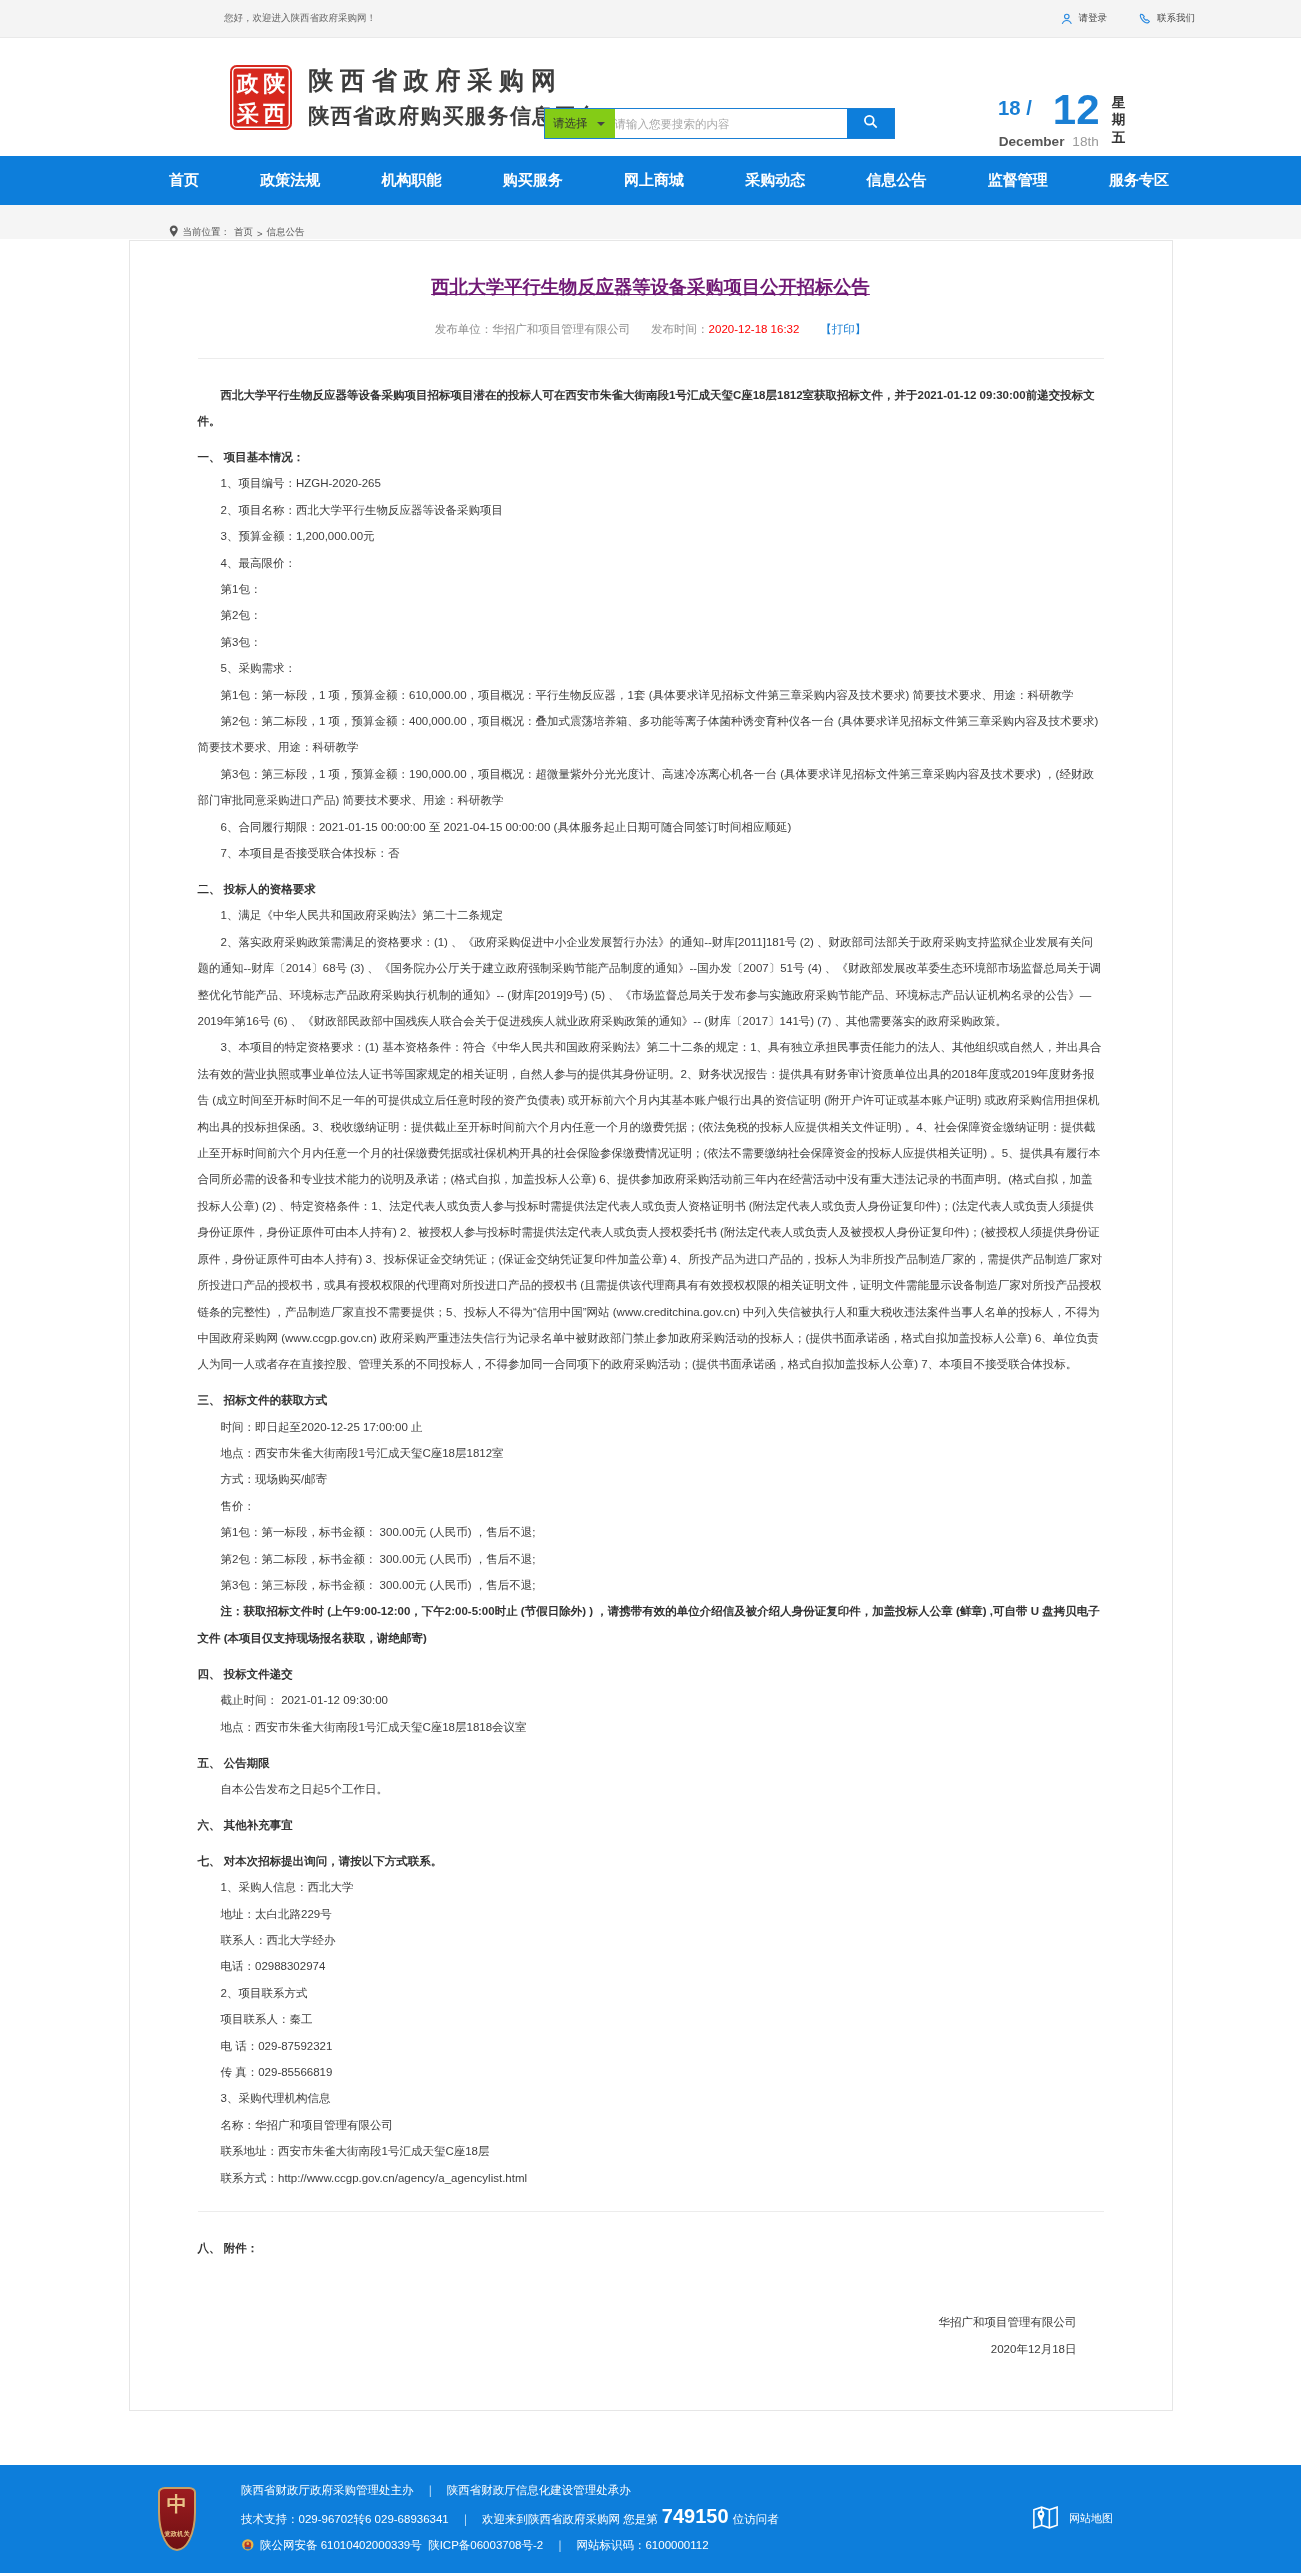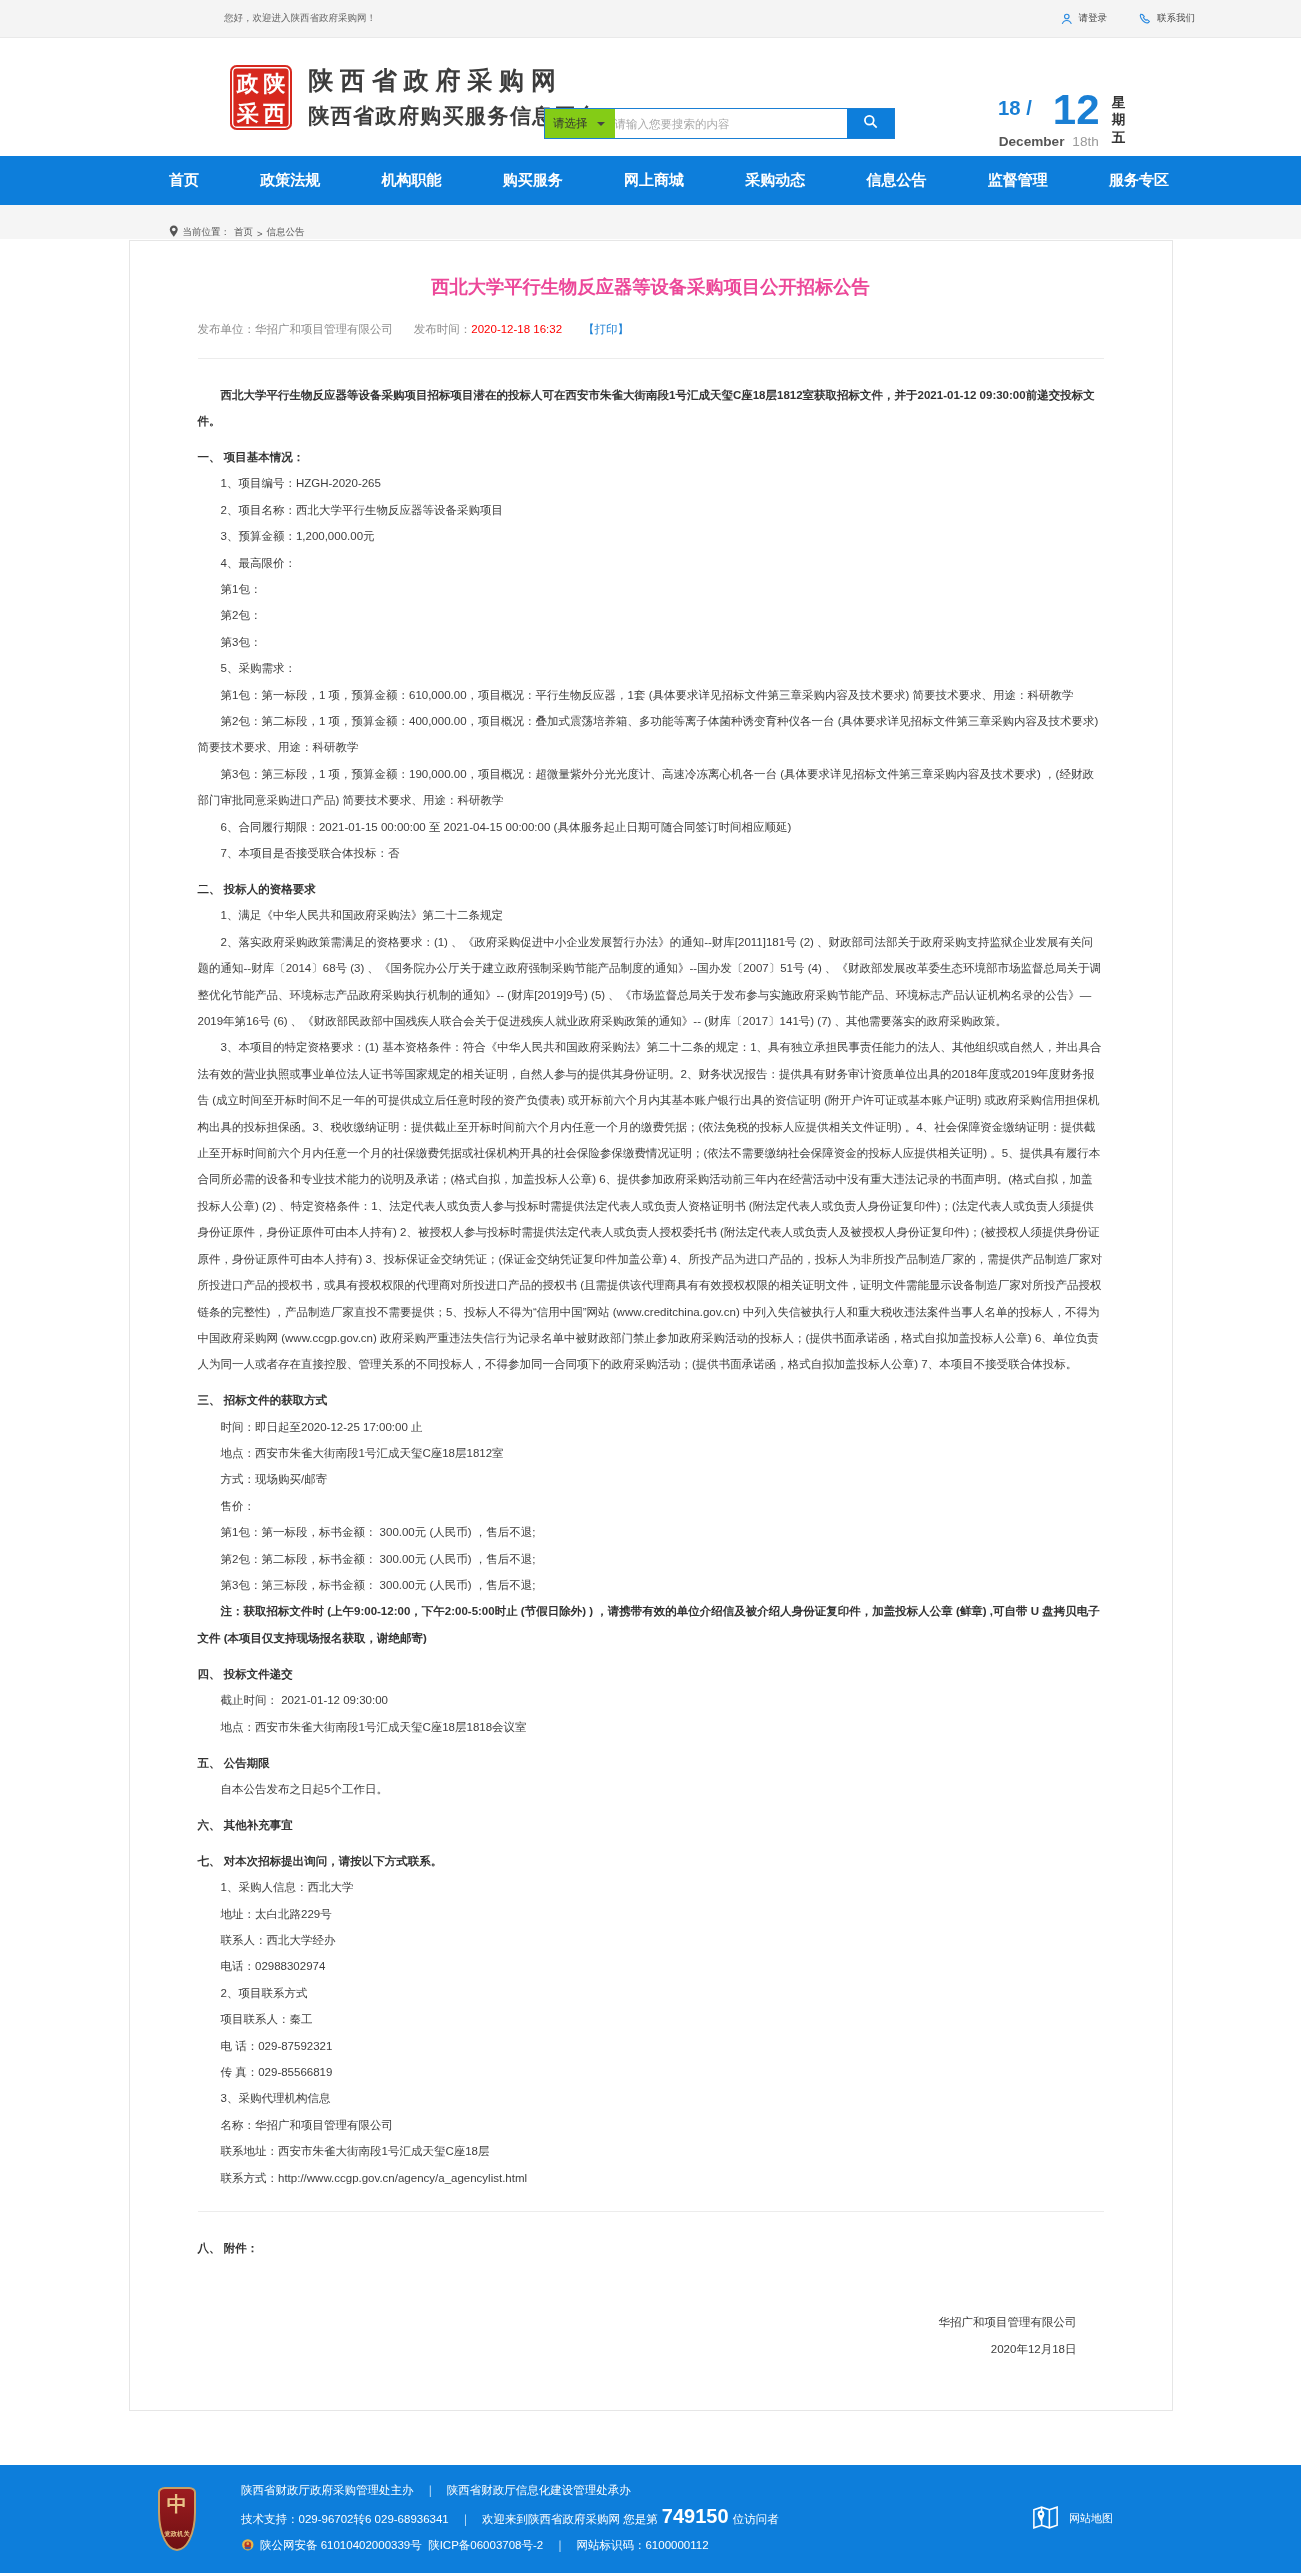--- a/index.html
+++ b/index.html
@@ -51,22 +51,22 @@
   .nav-item { color:#fff; font-size:15px; font-weight:bold; text-decoration:none; cursor:pointer; white-space:nowrap; }
 
   
   .crumb { height:34px; background:#f5f5f5; display:flex; align-items:flex-end; gap:4px;
            padding-left:169px; font-size:9.5px; color:#555; }
   .crumb a { color:#555; text-decoration:none; cursor:pointer; }
 
   
   .card { width:1044px; margin:1.4px auto 0; background:#fff; border:0.7px solid #e6e6e6;
           padding:33px 68px 47px; }
-  .article-title { text-align:center; font-size:18.3px; font-weight:bold; color:#ec4899; }
-  .article-meta { margin-top:23px; font-size:11.5px; color:#8f8f8f; }
+  .article-title { text-align:center; font-size:18.3px; font-weight:bold; color:#701a75;text-decoration:underline; }
+  .article-meta { text-align:center; margin-top:23px; font-size:11.5px; color:#8f8f8f; }
   .article-meta .sep { display:inline-block; width:17.6px; }
   .meta-time { color:#fe0000; }
   .meta-print { color:#1a7fd4; cursor:pointer; }
   .meta-divider { border-bottom:0.7px solid #ececec; margin-top:20.3px; }
 
   .article-body { margin-top:23px; font-size:11.5px; line-height:26.4px; color:#3d3d3d; }
   .para { text-indent:2em; }
   .para.h { font-weight:bold; text-indent:0; margin-top:9.5px; color:#333; }
   .para.intro { font-weight:bold; color:#333; }
   .para.b { font-weight:bold; color:#333; }

